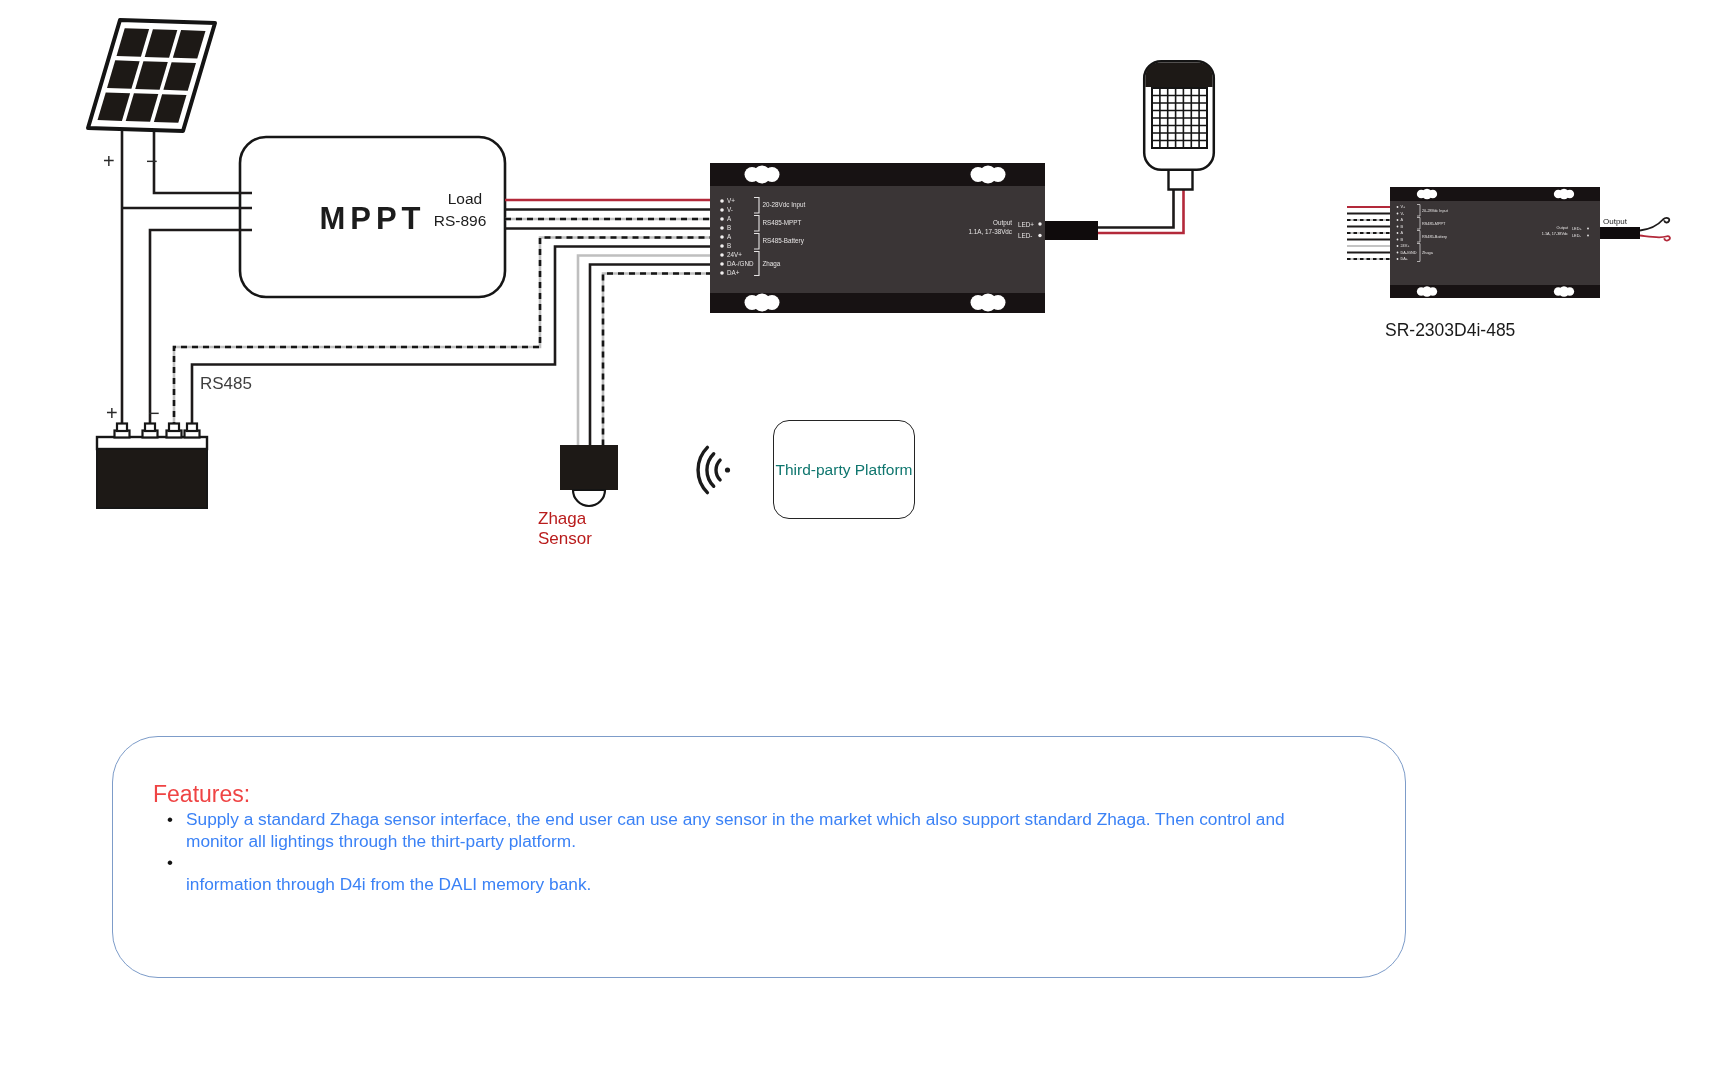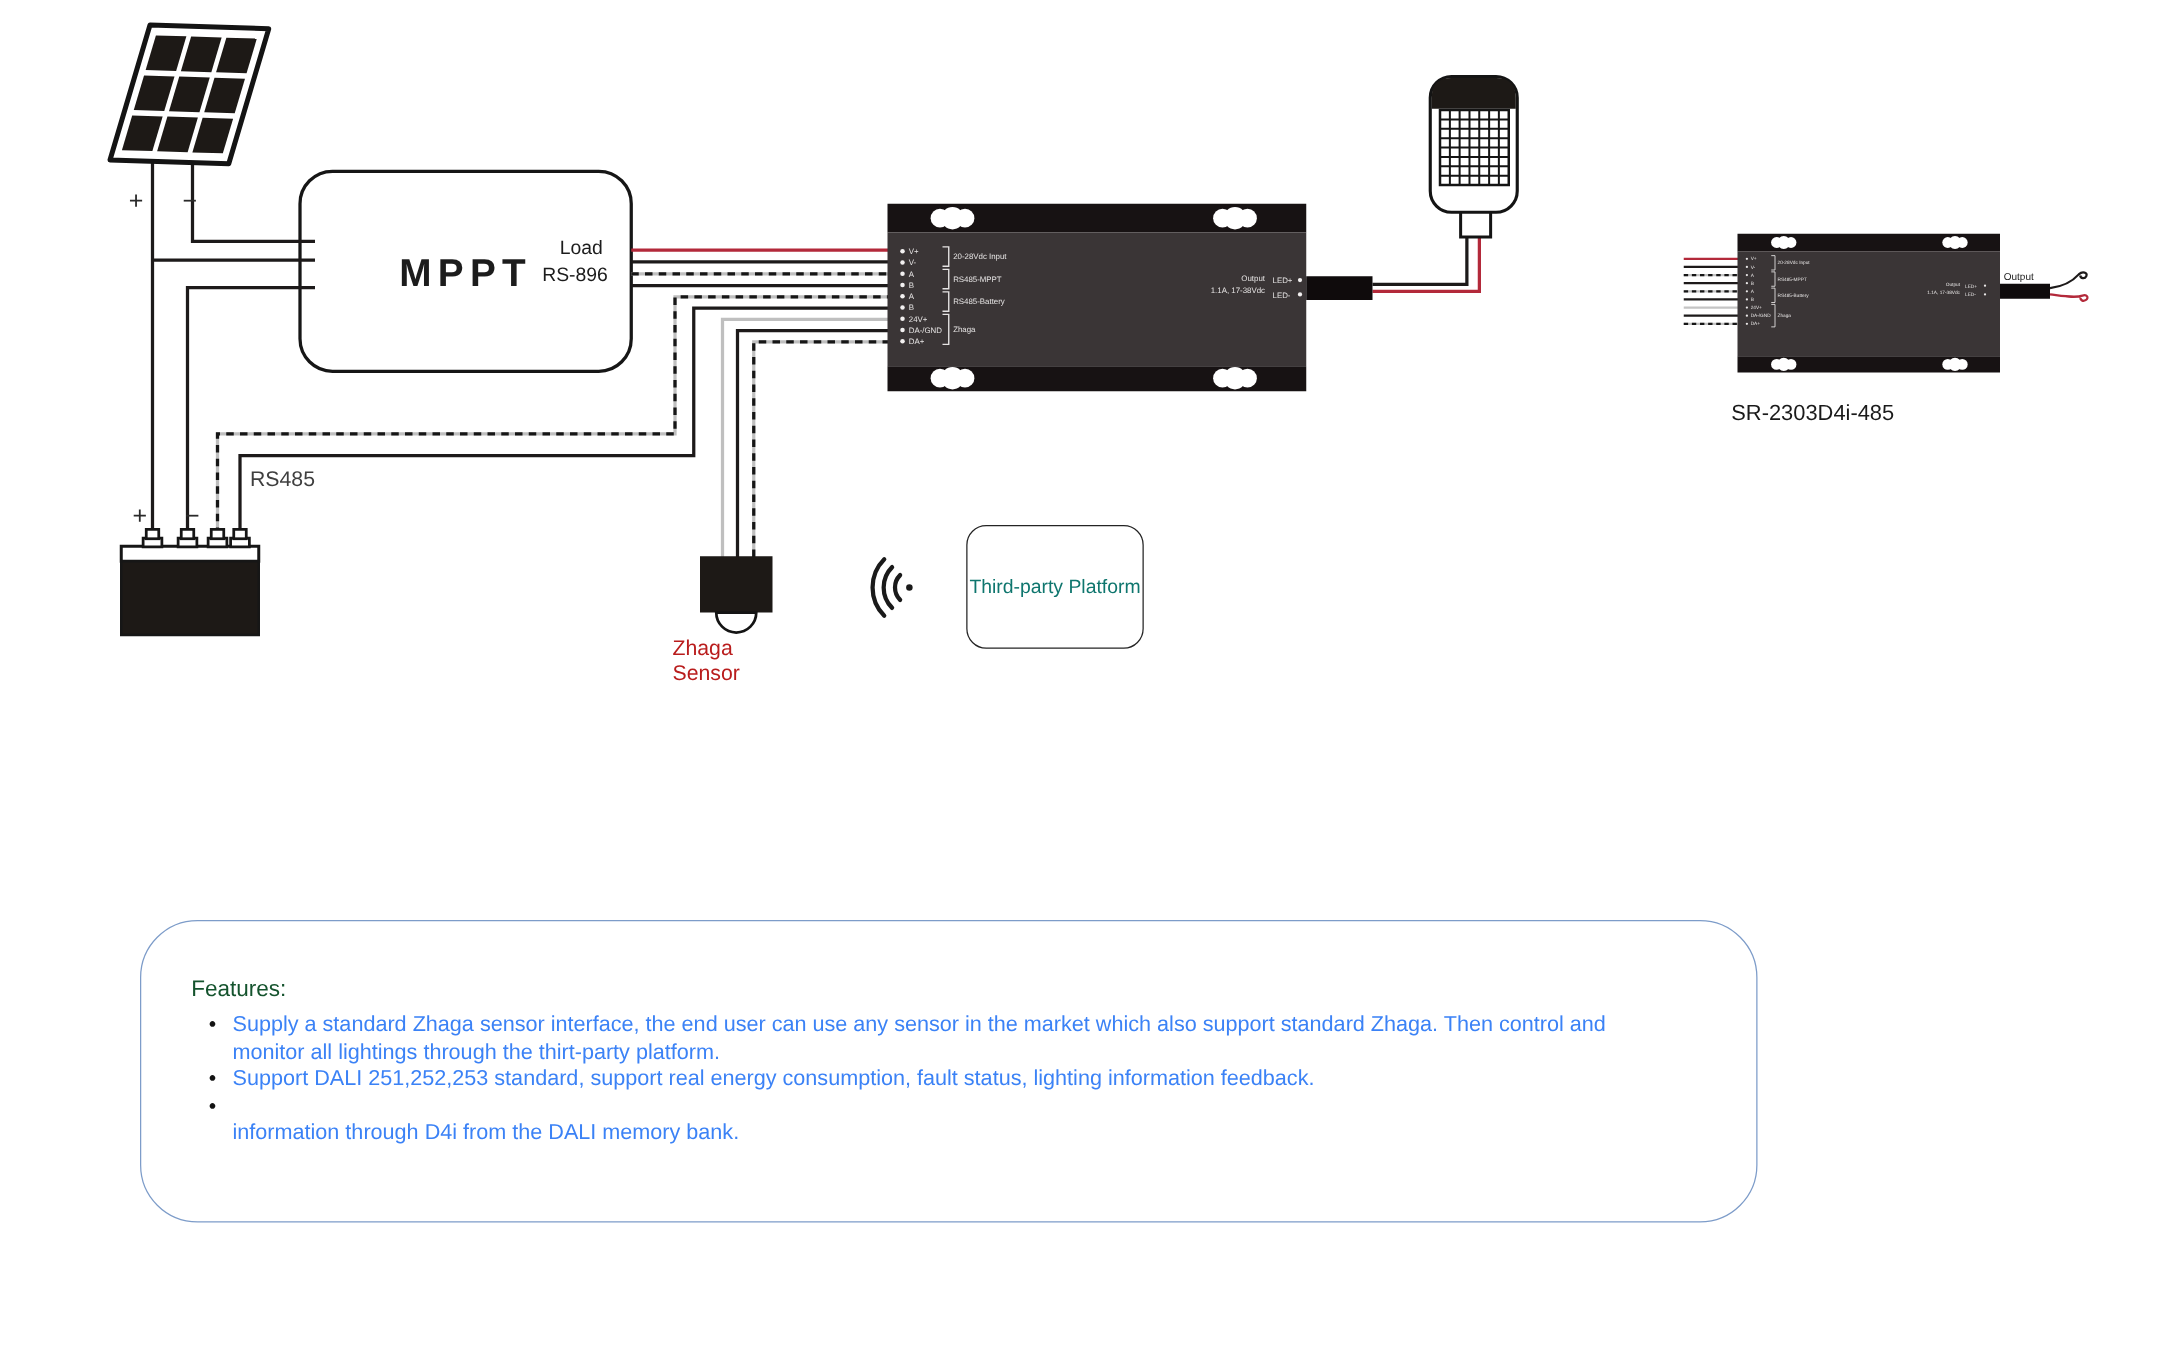--- a/index.html
+++ b/index.html
@@ -28,21 +28,21 @@
   .sensor-label{position:absolute;left:538px;top:509px;width:104px;text-align:left;
      font-size:17px;font-weight:normal;color:#b91c1c;}
   .platform-box{position:absolute;left:773px;top:420px;width:140px;height:97px;
      border:1.8px solid #242424;border-radius:16px;background:#fff;
      display:flex;align-items:center;justify-content:center;}
   .platform-box span{font-size:15.5px;color:#0f766e;}
   .mini-model{position:absolute;left:1385px;top:320px;width:220px;
      font-size:17.5px;color:#1a1a1a;}
   .features-box{position:absolute;left:112px;top:736px;width:1292px;height:240px;
      border:1.6px solid #7d9cc9;border-radius:46px;background:#fff;}
-  .feat-title{position:absolute;left:40px;top:44px;font-size:18px;color:#14532d;}
+  .feat-title{position:absolute;left:40px;top:44px;font-size:23px;color:#ef4444;}
   .feat-lines{position:absolute;left:73px;top:72px;}
   .fline{position:relative;height:21.6px;font-size:17.3px;color:#3b82f6;white-space:nowrap;}
   .fdot{position:absolute;left:-19px;top:0;}
   .fdot::before{content:"•";font-size:17px;color:#131313;}
 </style>
 </head>
 <body>
 
 <div class="canvas">
 
@@ -278,19 +278,18 @@
   <span>Third-party Platform</span>
 </div>
 
 <div class="mini-model">SR-2303D4i-485</div>
 
 <div class="features-box">
   <div class="feat-title">Features:</div>
   <div class="feat-lines">
     <div class="fline"><span class="fdot"></span><span>Supply a standard Zhaga sensor interface, the end user can use any sensor in the market which also support standard Zhaga. Then control and</span></div>
     <div class="fline"><span>monitor all lightings through the thirt-party platform.</span></div>
-    <div class="fline"><span class="fdot"></span><span>Support DALI 251,252,253 standard, support real energy consumption, fault status, lighting information feedback.</span></div>
     <div class="fline"><span class="fdot"></span></div>
     <div class="fline"><span>information through D4i from the DALI memory bank.</span></div>
   </div>
 </div>
 
 </div>
 
 </body></html>

